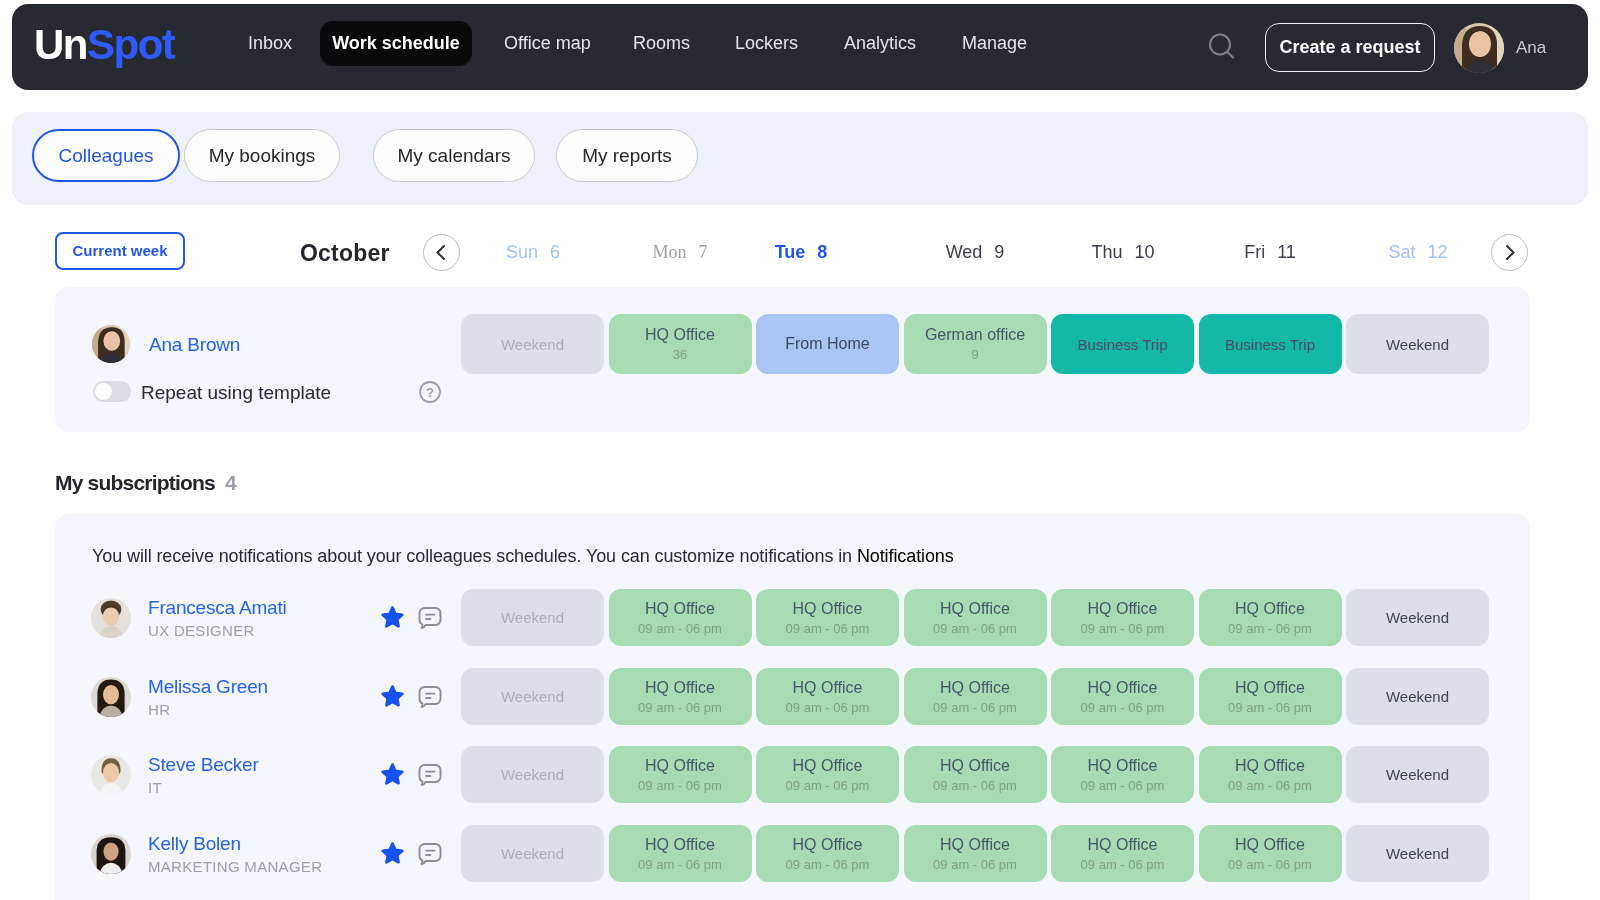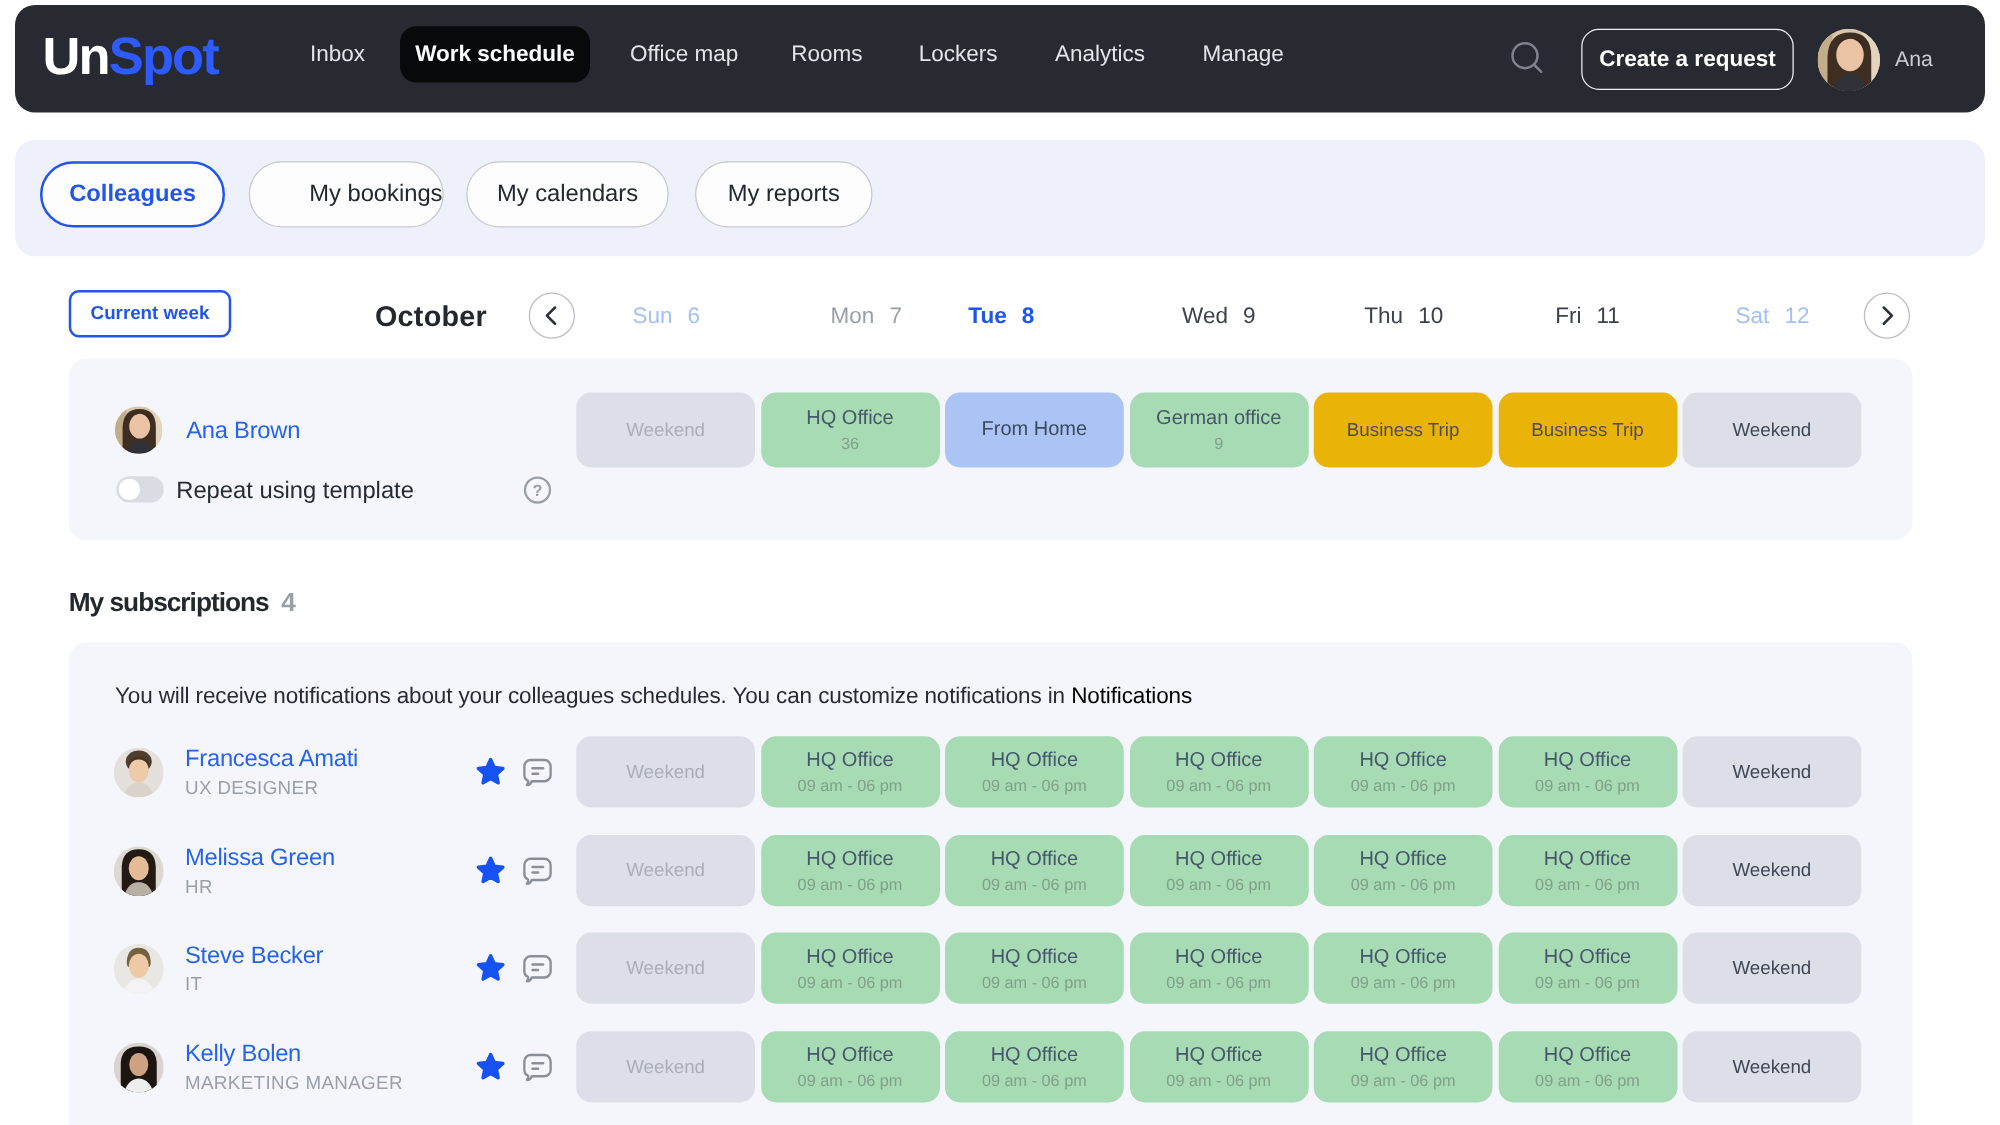--- a/index.html
+++ b/index.html
@@ -14,22 +14,22 @@
   .navlink { top:33px; font-size:18px; color:#e3e5e8; }
   #ws-pill { left:320px; top:21px; width:152px; height:45px; background:#08090b; border-radius:13px; color:#fff; font-weight:bold; font-size:18px; text-align:center; line-height:45px; }
   #search-icon { left:1207px; top:32px; }
   #create-btn { left:1265px; top:23px; width:170px; height:49px; border:1.5px solid #eef0f2; border-radius:14px; color:#fff; font-weight:bold; font-size:18px; text-align:center; line-height:46px; }
   #nav-avatar { left:1454px; top:23px; width:50px; height:50px; border-radius:50%; overflow:hidden; }
   #nav-ana { left:1516px; top:38px; font-size:17px; color:#c9ccd2; }
 
   
   #tabsbar { left:12px; top:112px; width:1576px; height:93px; background:#eef1fa; border-radius:16px; }
   .tab { position:absolute; top:129px; height:53px; border-radius:27px; background:#fdfdfe; font-size:19px; color:#23272e; text-align:center; line-height:51px; border:1px solid #c6c9cf; }
-  #tab1 { left:32px; width:148px; border:2px solid #2256e8; color:#2256e8; font-weight:bold; line-height:49px;text-align:center; }
-  #tab2 { left:199px; width:156px;text-align:right; }
+  #tab1 { left:32px; width:148px; border:2px solid #2256e8; color:#2256e8; font-weight:normal; line-height:49px;text-align:center; }
+  #tab2 { left:184px; width:156px; }
   #tab3 { left:373px; width:162px; }
   #tab4 { left:556px; width:142px; }
 
   
   #cw-btn { left:55px; top:232px; width:130px; height:38px; border:2px solid #2256e8; border-radius:8px; color:#2256e8; font-weight:bold; font-size:15px; text-align:center; line-height:34px; background:#fff; }
   #october { left:300px; top:240px; font-size:23px; font-weight:bold; color:#23272e; letter-spacing:0.2px; }
   .nav-circ { position:absolute; width:37px; height:37px; border:1px solid #babdc4; border-radius:50%; top:234px; }
   .day { position:absolute; top:242px; font-size:18px; width:148px; text-align:center; }
   .day .num { margin-left:12px; }
   .d-gray { color:#9aa0a9; }
@@ -45,21 +45,21 @@
   #toggle .knob { position:absolute; left:2px; top:2px; width:17px; height:17px; background:#fff; border-radius:50%; }
   #repeat-label { left:141px; top:382px; font-size:19px; color:#262b34; }
   #q-icon { left:418px; top:380px; }
 
   
   .cell { position:absolute; width:143px; border-radius:12px; text-align:center; }
   .r1 { top:314px; height:60px; }
   .c-gray { background:#dcdfe8; }
   .c-green { background:#a7dbb4; }
   .c-blue { background:#abc4f6; }
-  .c-pink { background:#eab308; }
+  .c-pink { background:#14b8a6; }
   .cell .t1 { font-size:16px; color:#46566b; }
   .cell .t2 { font-size:13px; color:#7fa189; }
   .w-mut { font-size:15px; color:#a9aeba; }
   .w-drk { font-size:15px; color:#3f4755; }
   .onef { display:flex; align-items:center; justify-content:center; height:100%; }
   .twof { display:flex; flex-direction:column; align-items:center; justify-content:center; height:100%; gap:3px; }
 
   
   #subs-head { left:55px; top:471px; font-size:21px; font-weight:bold; color:#23272e; letter-spacing:-0.8px; }
   #subs-count { left:225px; top:471px; font-size:21px; font-weight:bold; color:#9aa0a9; }
@@ -107,21 +107,21 @@
   <div id="tab2" class="tab">My bookings</div>
   <div id="tab3" class="tab">My calendars</div>
   <div id="tab4" class="tab">My reports</div>
 
   <div id="cw-btn" class="abs">Current week</div>
   <div id="october" class="abs">October</div>
   <div class="nav-circ" style="left:423px;"><svg width="35" height="35" viewBox="0 0 35 35">
         <path d="M20 11 L13.5 17.5 L20 24" stroke="#2a2f38" stroke-width="2" fill="none" stroke-linecap="round" stroke-linejoin="round"></path>
       </svg></div>
   <div class="day d-lblue" style="left:459px;">Sun<span class="num">6</span></div>
-  <div class="day" style="left:619px;"><span class="d-gray">Mon</span><span class="num d-gray">7</span></div>
+  <div class="day" style="left:606px;font-family:Liberation Serif, serif;"><span class="d-gray">Mon</span><span class="num d-gray">7</span></div>
   <div class="day d-blue" style="left:727px;">Tue<span class="num">8</span></div>
   <div class="day" style="left:901px;"><span class="d-dark">Wed</span><span class="num d-dark">9</span></div>
   <div class="day" style="left:1049px;"><span class="d-dark">Thu</span><span class="num d-dark">10</span></div>
   <div class="day" style="left:1196px;"><span class="d-dark">Fri</span><span class="num d-dark">11</span></div>
   <div class="day d-lblue" style="left:1344px;">Sat<span class="num">12</span></div>
   <div class="nav-circ" style="left:1491px;"><svg width="35" height="35" viewBox="0 0 35 35">
         <path d="M15 11 L21.5 17.5 L15 24" stroke="#2a2f38" stroke-width="2" fill="none" stroke-linecap="round" stroke-linejoin="round"></path>
       </svg></div>
 
   <div id="card1" class="abs"></div>

